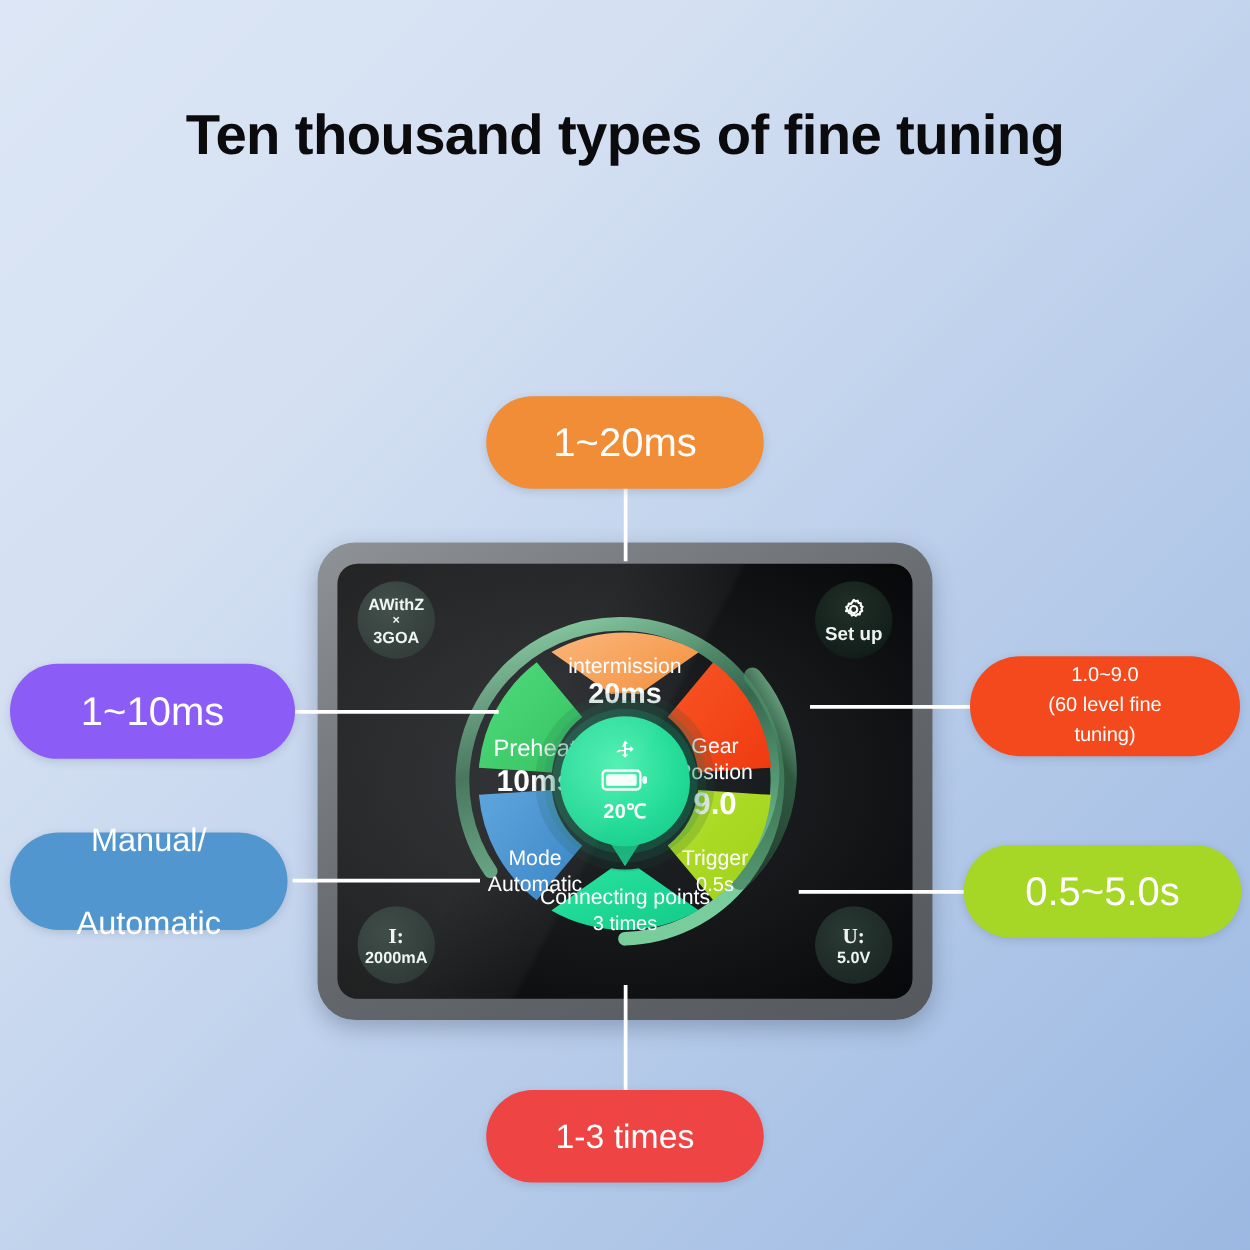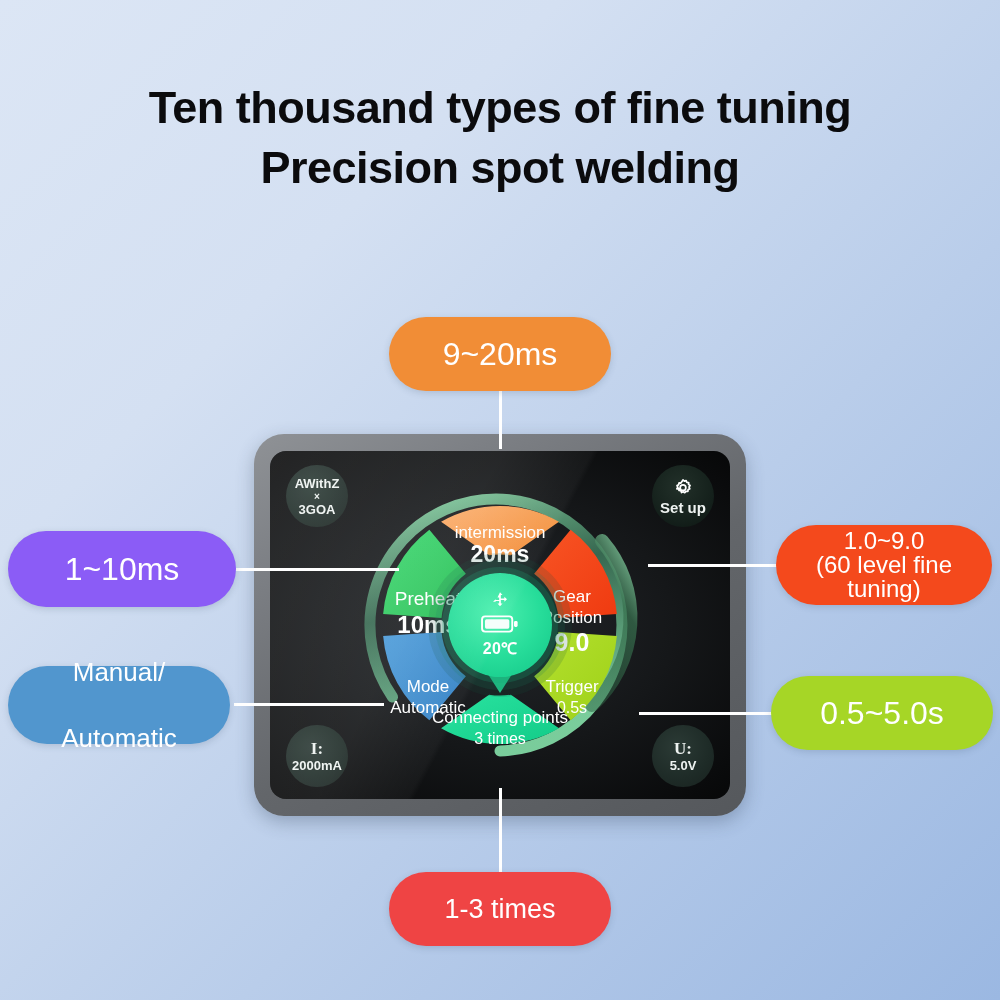--- a/index.html
+++ b/index.html
@@ -136,41 +136,40 @@
   }
   .pill .ln { display: block; white-space: nowrap; }
 
   #pill-intermission { left: 389px; top: 317px; width: 222px; height: 74px;
       background: #f18d36; font-size: 32px; }
   #pill-preheat      { left: 8px;   top: 531px; width: 228px; height: 76px;
       background: #8b5cf6; font-size: 32px; }
   #pill-mode         { left: 8px;   top: 666px; width: 222px; height: 78px;
       background: #5196ce; font-size: 26px; line-height: 31px; gap: 35px; }
   #pill-gear         { left: 776px; top: 525px; width: 216px; height: 80px;
-      background: #f4491c; font-size: 24px; line-height: 24px; }
+      background: #f4491c; font-size: 16px; line-height: 24px; }
   #pill-trigger      { left: 771px; top: 676px; width: 222px; height: 74px;
       background: #a6d626; font-size: 32px; }
   #pill-points       { left: 389px; top: 872px; width: 222px; height: 74px;
       background: #ef4444; font-size: 27px; }
 
   
   .conn { position: absolute; background: #ffffff; z-index: 55; }
   #conn-intermission { left: 499px; top: 389px;  width: 3px;  height: 60px; }
   #conn-points       { left: 499px; top: 788px;  width: 3px;  height: 86px; }
   #conn-preheat      { left: 234px; top: 568px;  width: 165px; height: 3px; }
   #conn-mode         { left: 234px; top: 703px;  width: 150px; height: 3px; }
   #conn-gear         { left: 648px; top: 564px;  width: 132px; height: 3px; }
   #conn-trigger      { left: 639px; top: 712px;  width: 136px; height: 3px; }
 </style>
 </head>
 <body>
 
 <div class="heading">
   <span class="l1">Ten thousand types of fine tuning</span>
-  <span class="l2">Precision spot welding</span>
 </div>
 
 <div class="device">
   <div class="screen">
 
     <div class="badge tl">
       <span class="ln">AWithZ</span>
       <span class="x">×</span>
       <span class="ln">3GOA</span>
     </div>
@@ -293,21 +292,21 @@
 </div>
 
 <div class="conn" id="conn-intermission"></div>
 <div class="conn" id="conn-points"></div>
 <div class="conn" id="conn-preheat"></div>
 <div class="conn" id="conn-mode"></div>
 <div class="conn" id="conn-gear"></div>
 <div class="conn" id="conn-trigger"></div>
 
 <div class="pill" id="pill-intermission">
-  <span class="ln">9~20ms</span>
+  <span class="ln">1~20ms</span>
 </div>
 
 <div class="pill" id="pill-preheat">
   <span class="ln">1~10ms</span>
 </div>
 
 <div class="pill" id="pill-mode">
   <span class="ln">Manual/</span>
   <span class="ln">Automatic</span>
 </div>

